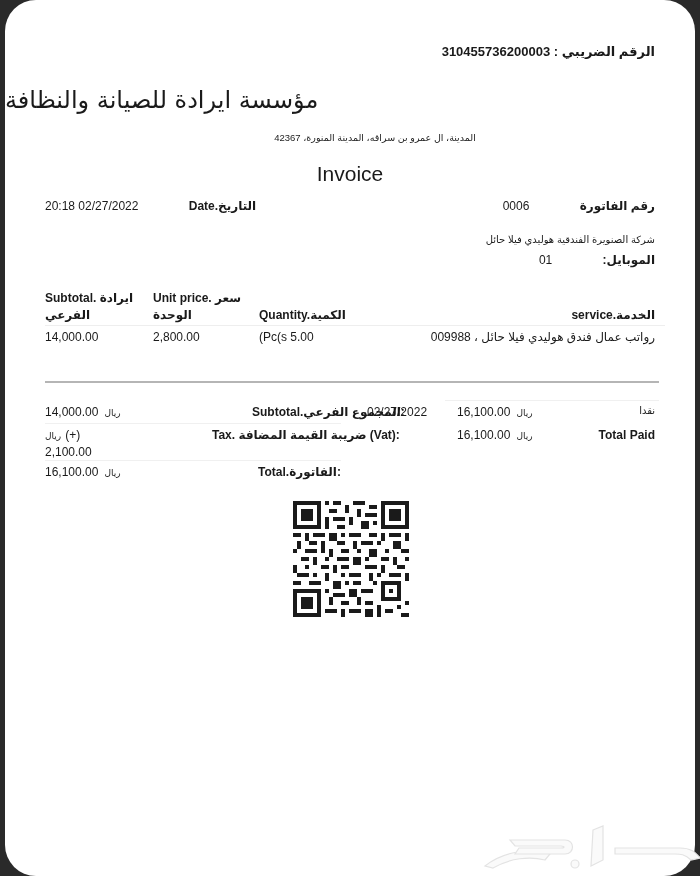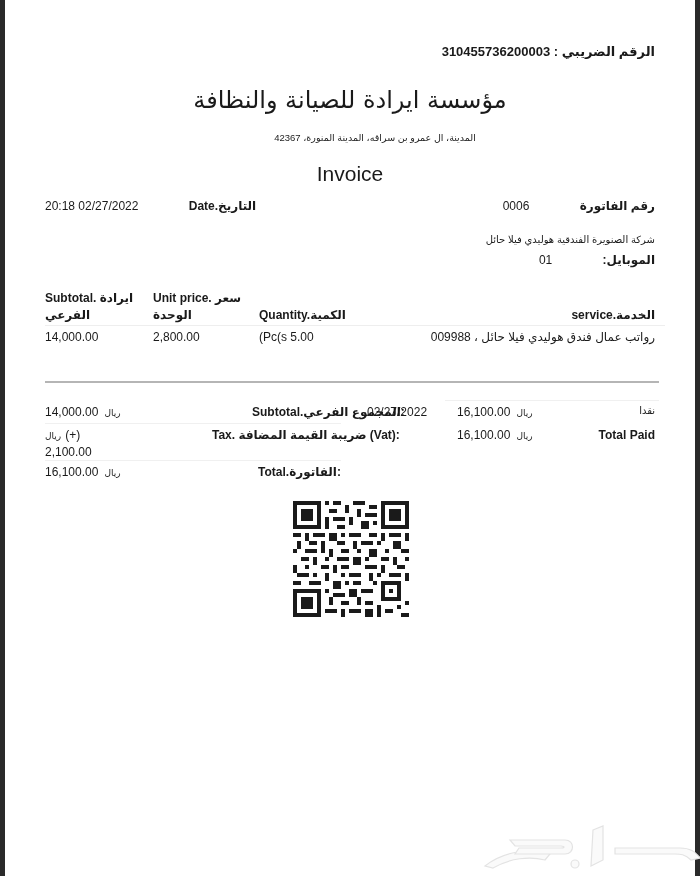--- a/index.html
+++ b/index.html
@@ -1,26 +1,27 @@
 <!DOCTYPE html>
 <html><head>
   <meta charset="utf-8">
   <style>
     * { box-sizing: border-box; margin: 0; padding: 0; }
     html, body { width: 700px; height: 876px; overflow: hidden; background: #2a2a2a; }
     body { font-family: "Liberation Sans", "DejaVu Sans", sans-serif; color: #1a1a1a; position: relative; }
     .page {
       position: absolute; left: 5px; top: 0; width: 690px; height: 876px;
       background: #ffffff;
+      border-radius: 31px;
     }
     .abs { position: absolute; white-space: nowrap; }
     .b { font-weight: bold; padding-left: 47px; }
     .rtl { direction: rtl; unicode-bidi: plaintext; }
     .tax-id { top: 44px; right: 40px; font-size: 13px; font-weight: bold; }
-    .company { top: 86px; left: 0; width: 690px; text-align: center; font-size: 24px; font-family: "DejaVu Sans", sans-serif; }
+    .company { top: 86px; left: 0; width: 690px; text-align: left; font-size: 24px; font-family: "DejaVu Sans", sans-serif; }
     .address { top: 132px; left: 0; width: 690px; text-align: center; font-size: 9.5px; color: #222; }
     .address span { position: relative; left: 25px; margin-top: 41px; }
     .title { top: 162px; left: 0; width: 690px; text-align: center; font-size: 21px; }
     .date { top: 199px; left: 40px; font-size: 12px; }
     .inv-no { top: 199px; right: 40px; font-size: 12px; }
     .customer { top: 234px; right: 40px; font-size: 10px; text-align: right; }
     .mobile { top: 253px; right: 40px; font-size: 12px; }
     .th { font-size: 12px; font-weight: bold; line-height: 17px; }
     .th-subtotal { top: 290px; left: 40px; }
     .th-unit { top: 290px; left: 148px; }

